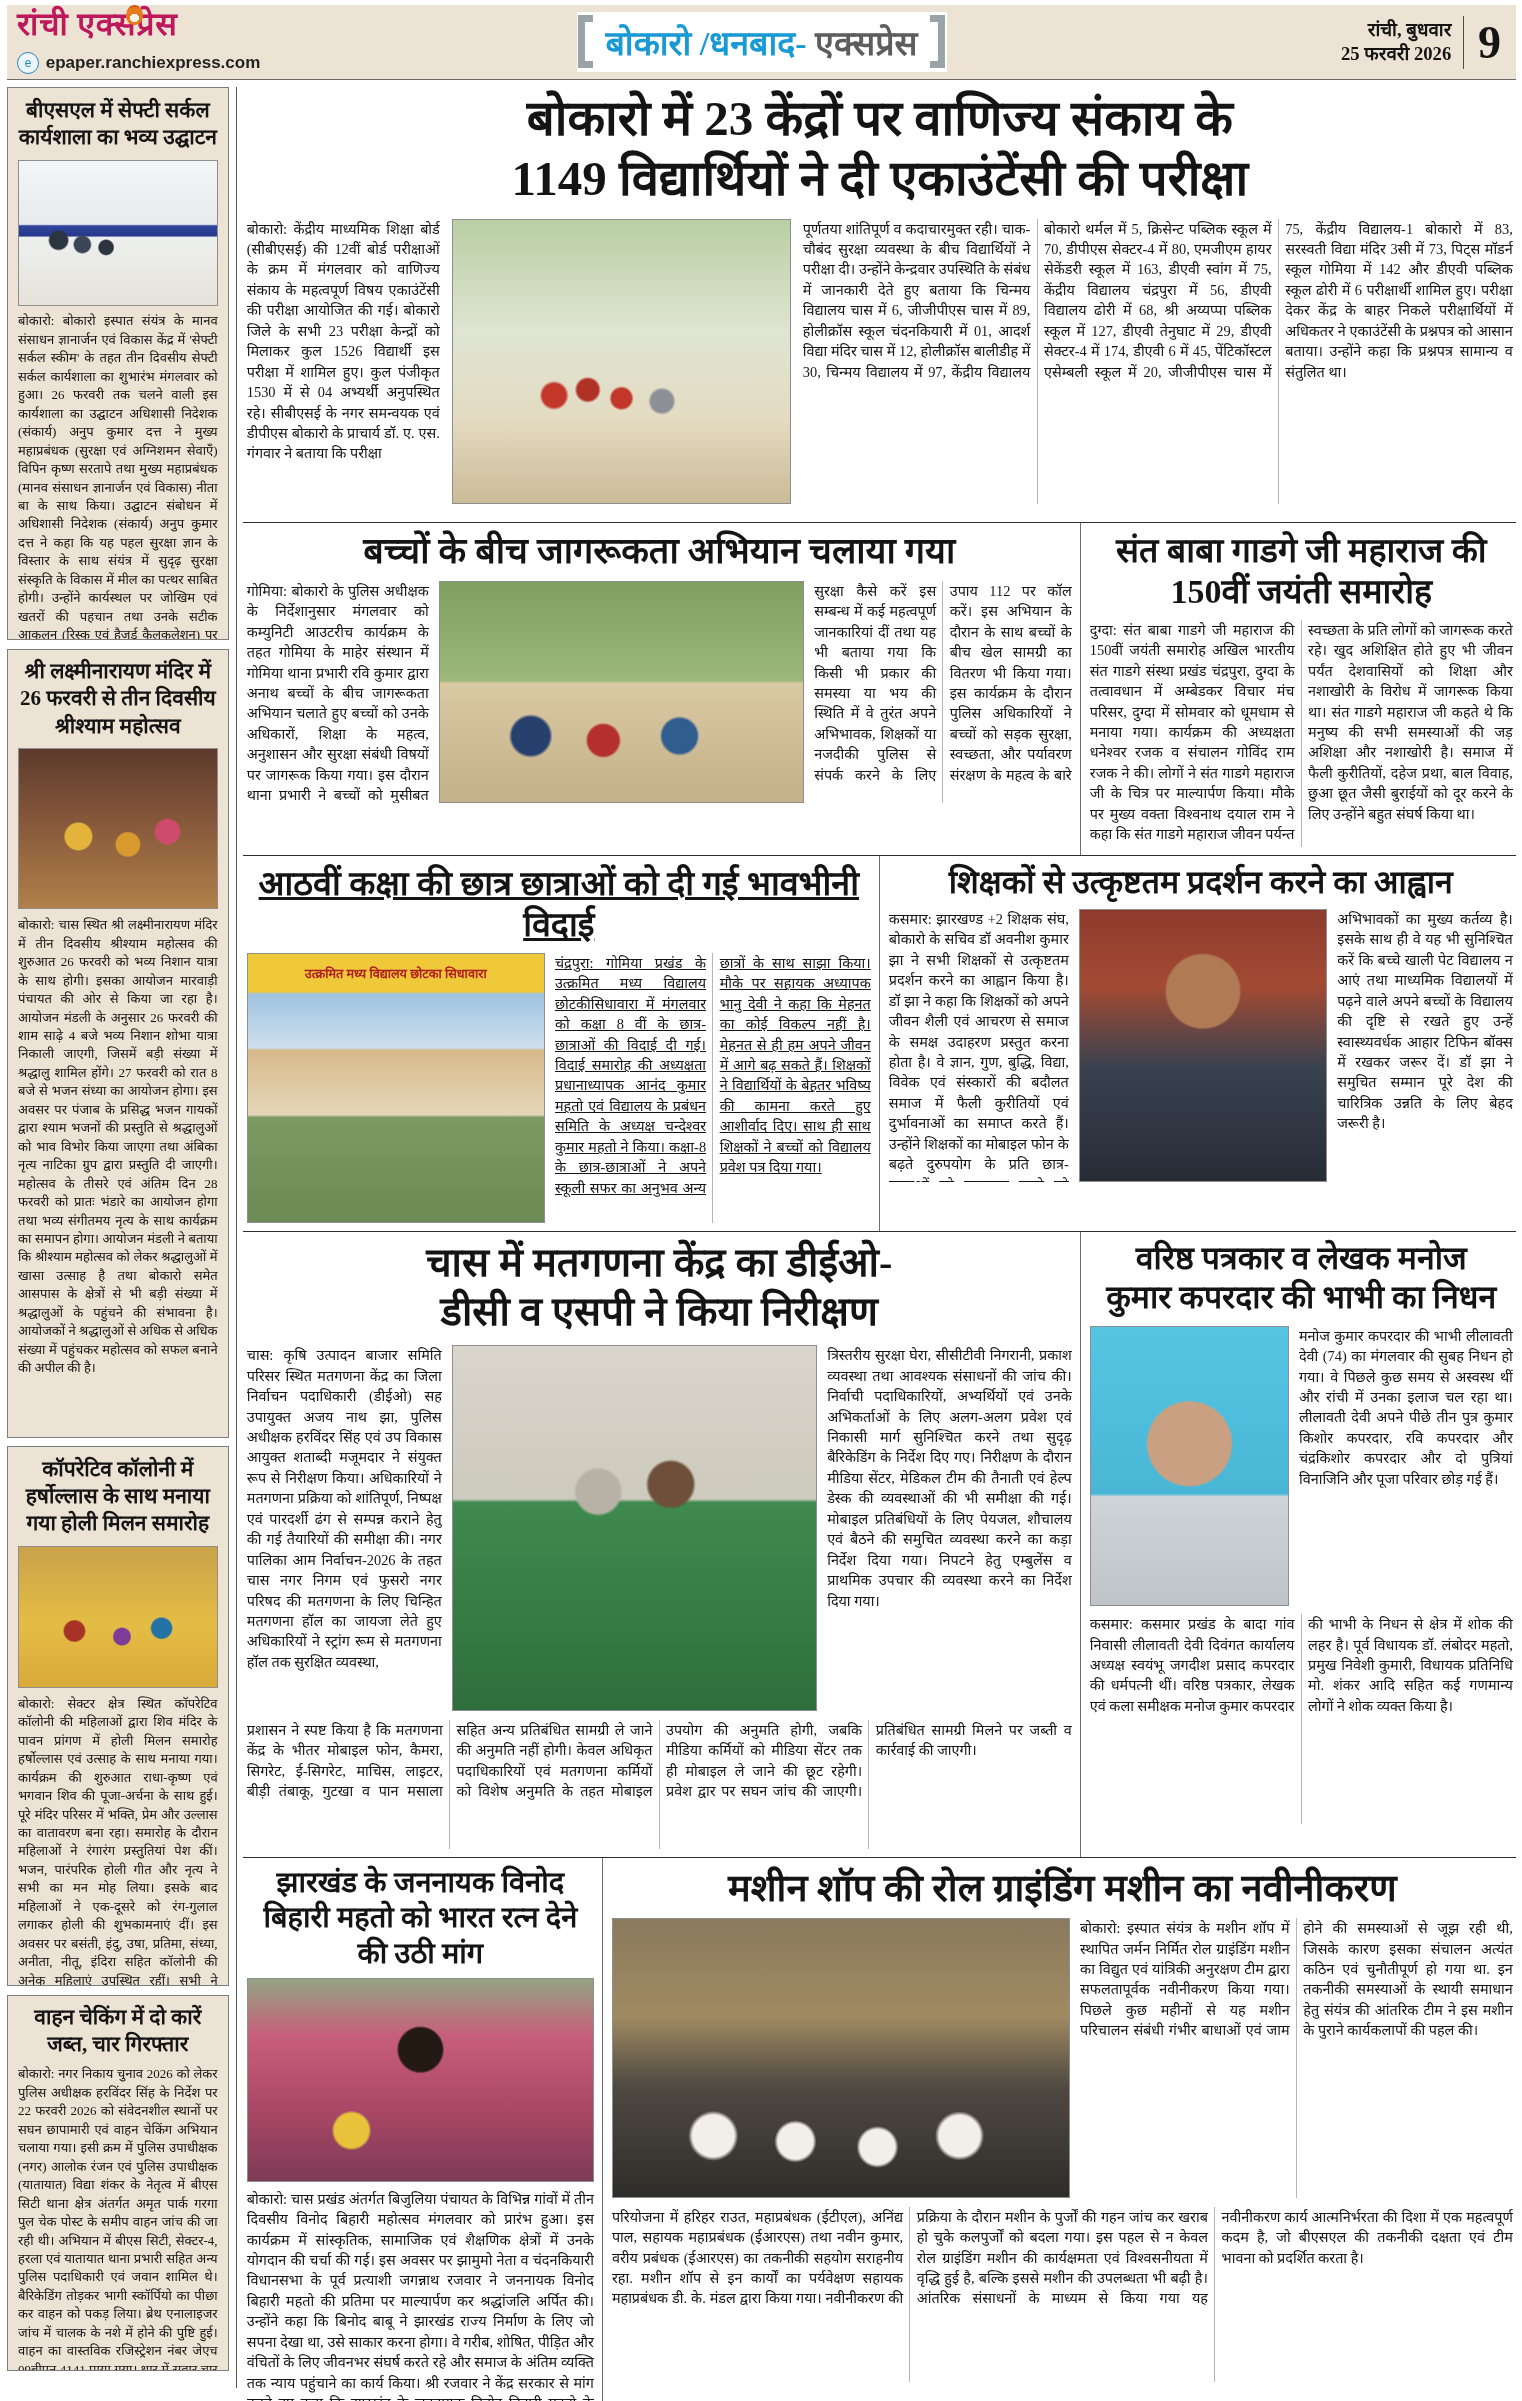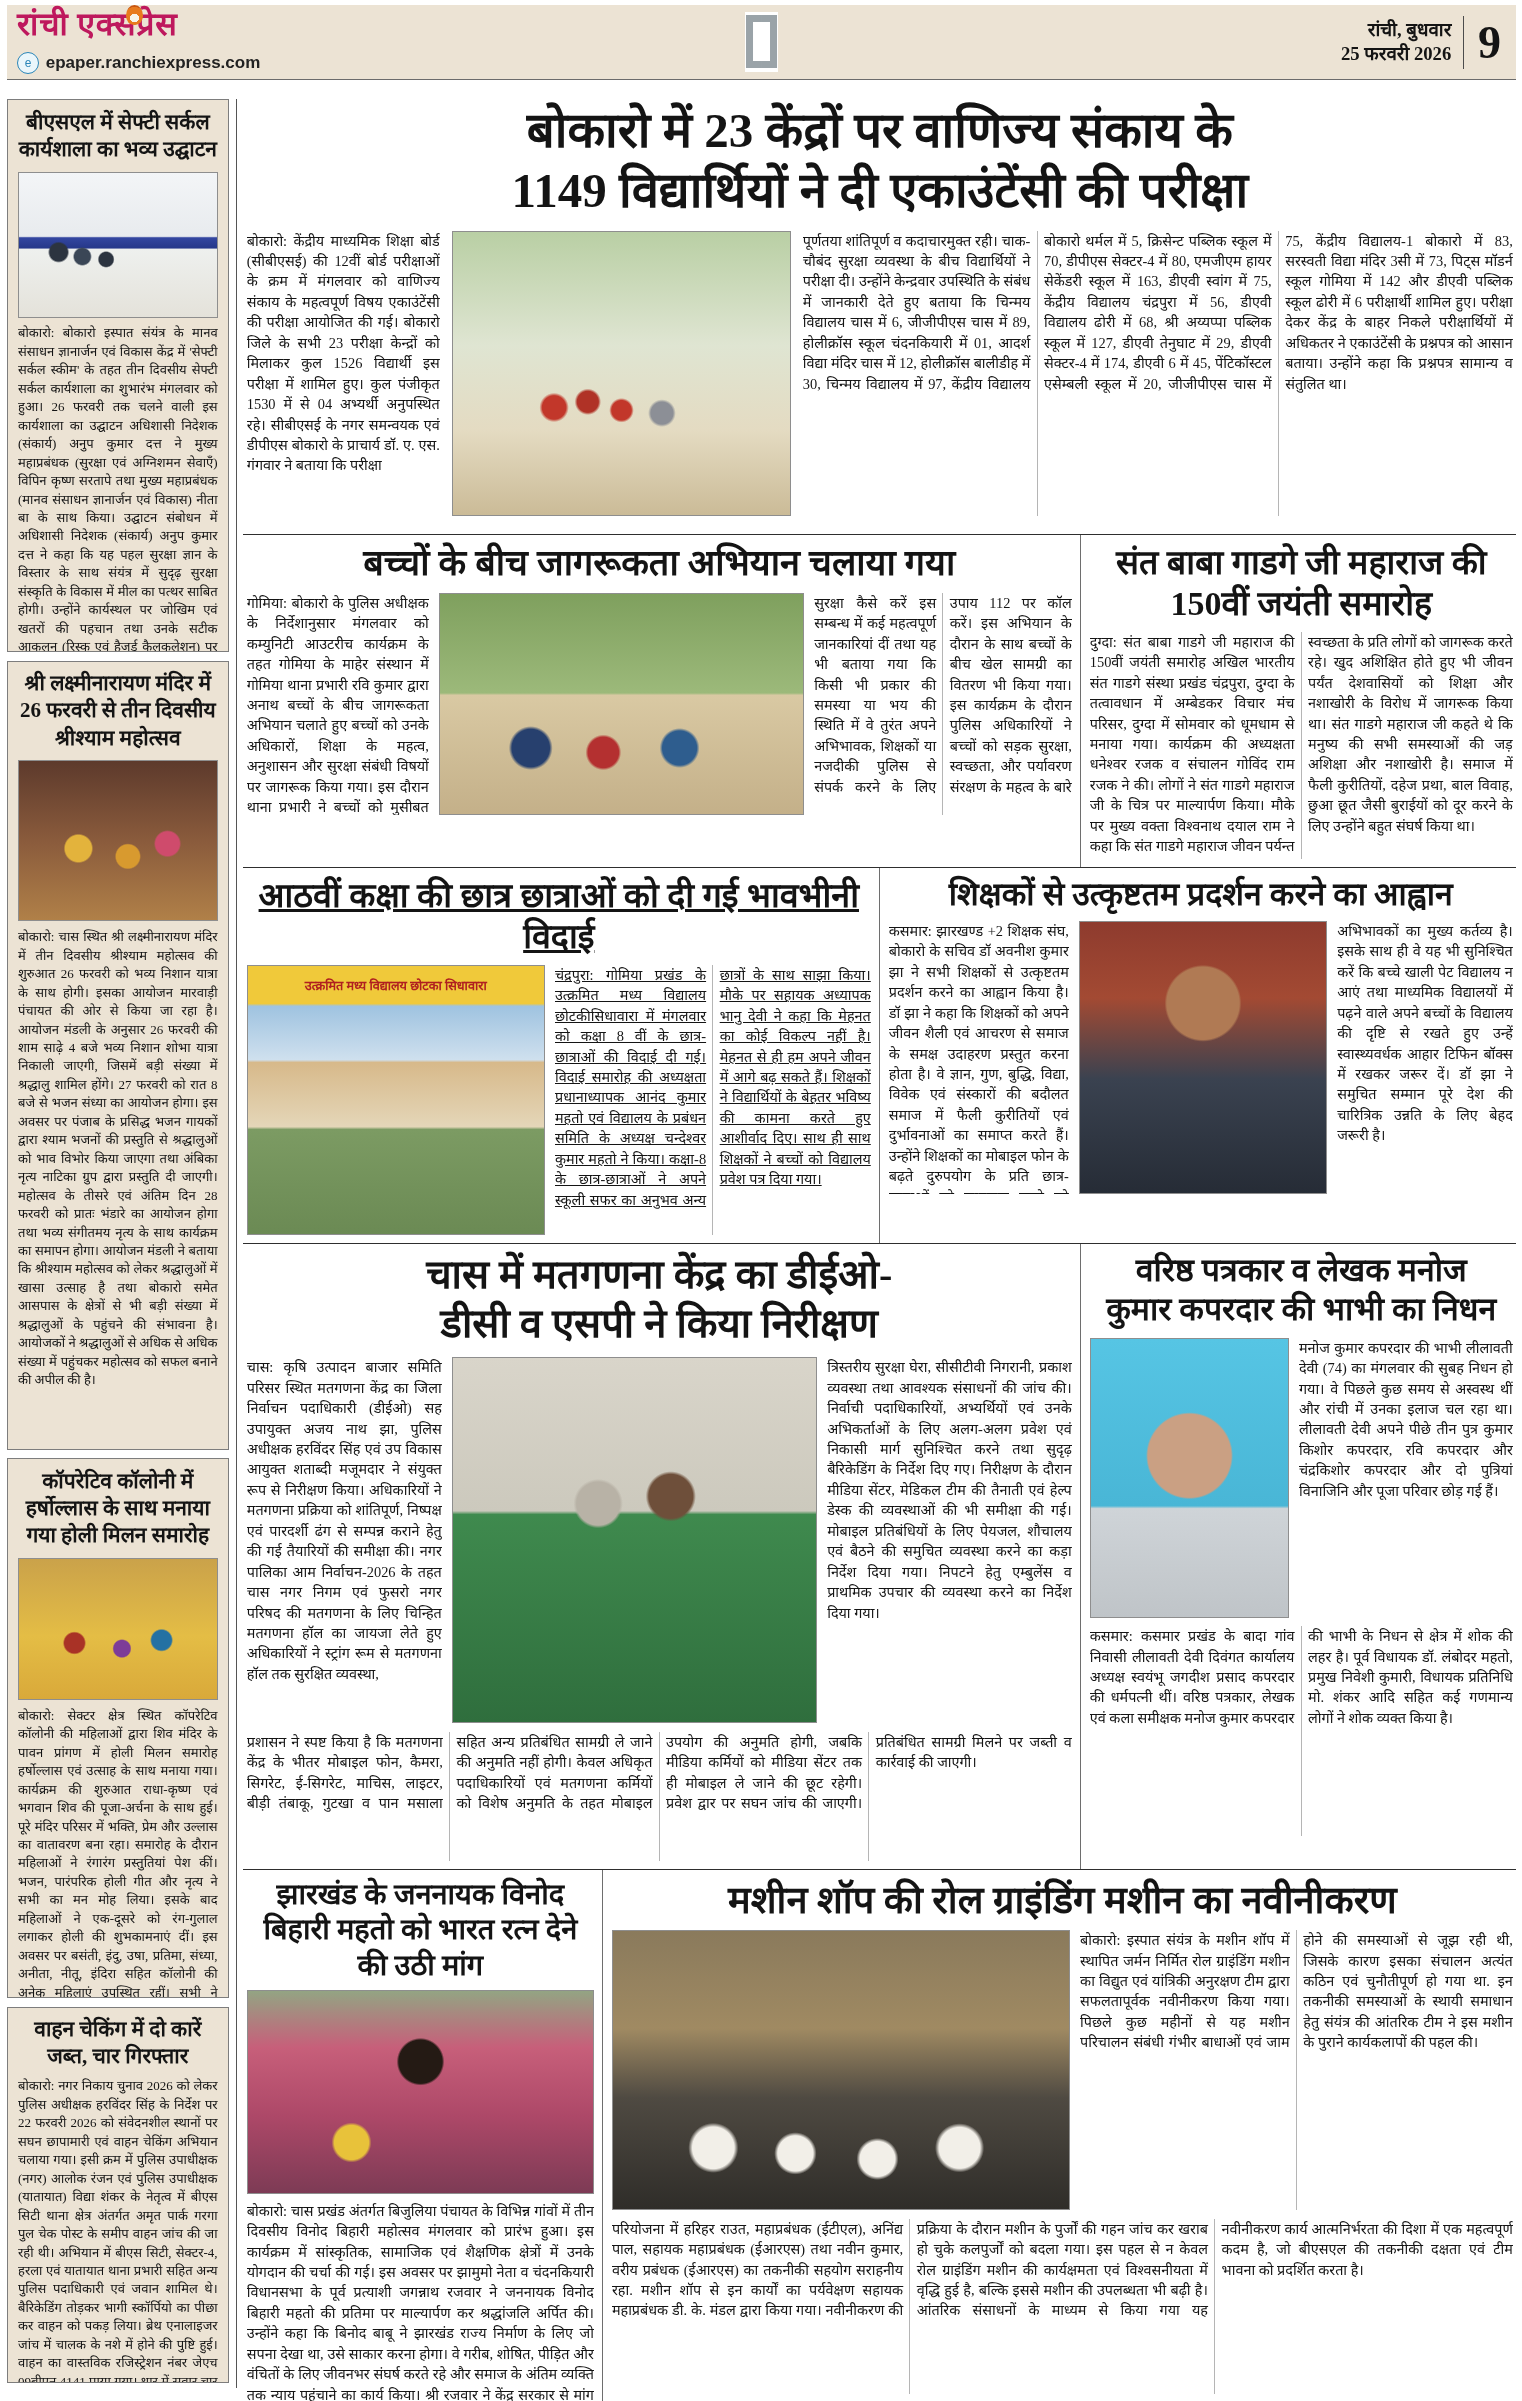--- a/index.html
+++ b/index.html
@@ -26,21 +26,21 @@
   .bracket { width:15.3px; height:53px; }
   .bracket.left  { border-left:7.6px solid #9aa3a8; border-top:7.6px solid #9aa3a8; border-bottom:7.6px solid #9aa3a8; }
   .bracket.right { border-right:7.6px solid #9aa3a8; border-top:7.6px solid #9aa3a8; border-bottom:7.6px solid #9aa3a8; }
   .section-title { font-size:34px; font-weight:800; padding:0 12px; white-space:nowrap; }
   .section-title .blue { color:#1a9ad4; }
   .section-title .gray { color:#5d5d5d; }
   .edition { margin-left:auto; display:flex; align-items:center; gap:12px; padding:5.1px 15.3px 5.1px 0; }
   .edition-text { text-align:right; font-weight:700; font-size:18.7px; line-height:1.3; }
   .pageno { border-left:1.7px solid #4c4c4c; padding-left:13.6px; font-size:46px; font-weight:800; }
   
-  .content { display:flex; gap:6.8px; padding-top:19px; height:2308px; }
+  .content { display:flex; gap:6.8px; padding-top:7px; height:2308px; }
   .left-rail { width:222px; display:flex; flex-direction:column; gap:8.5px; }
   .rail-box { background:#ece3d4; border:1.3px solid #7d7d7d; padding:8.5px 10.2px; overflow:hidden; }
   .rail-head { font-size:21px; font-weight:800; text-align:center; line-height:1.3; }
   .rail-body { font-size:13px; line-height:1.42; text-align:justify; margin-top:6.8px; }
   .main { flex:1; border-left:1.3px solid #555; padding-left:6.8px; display:flex; flex-direction:column; }
   .band { border-top:1.7px solid #2e2e2e; }
   .hline1, .hline2 { font-weight:800; text-align:center; line-height:1.22; }
   .subcol { border-right:1px solid #6e6e6e; }
   .bodytxt { font-size:14.4px; line-height:1.42; text-align:justify; overflow:hidden; }
   .mc2 { column-count:2; column-gap:13.6px; column-rule:0.8px solid #b5b5b5; }
@@ -167,20 +167,21 @@
         <span>रांची एक्सप्रेस</span>
         <span class="flame"></span>
       </div>
       <div class="site-row">
         <span class="globe">e</span>
         <span class="site-url">epaper.ranchiexpress.com</span>
       </div>
     </div>
     <div class="section-box">
       <span class="bracket left"></span>
+      <span class="section-title"><span class="blue">बोकारो /धनबाद-</span><span class="gray"> एक्सप्रेस</span></span>
       <span class="bracket right"></span>
     </div>
     <div class="edition">
       <div class="edition-text">
         <div>रांची, बुधवार</div>
         <div>25 फरवरी 2026</div>
       </div>
       <div class="pageno">9</div>
     </div>
   </div>

